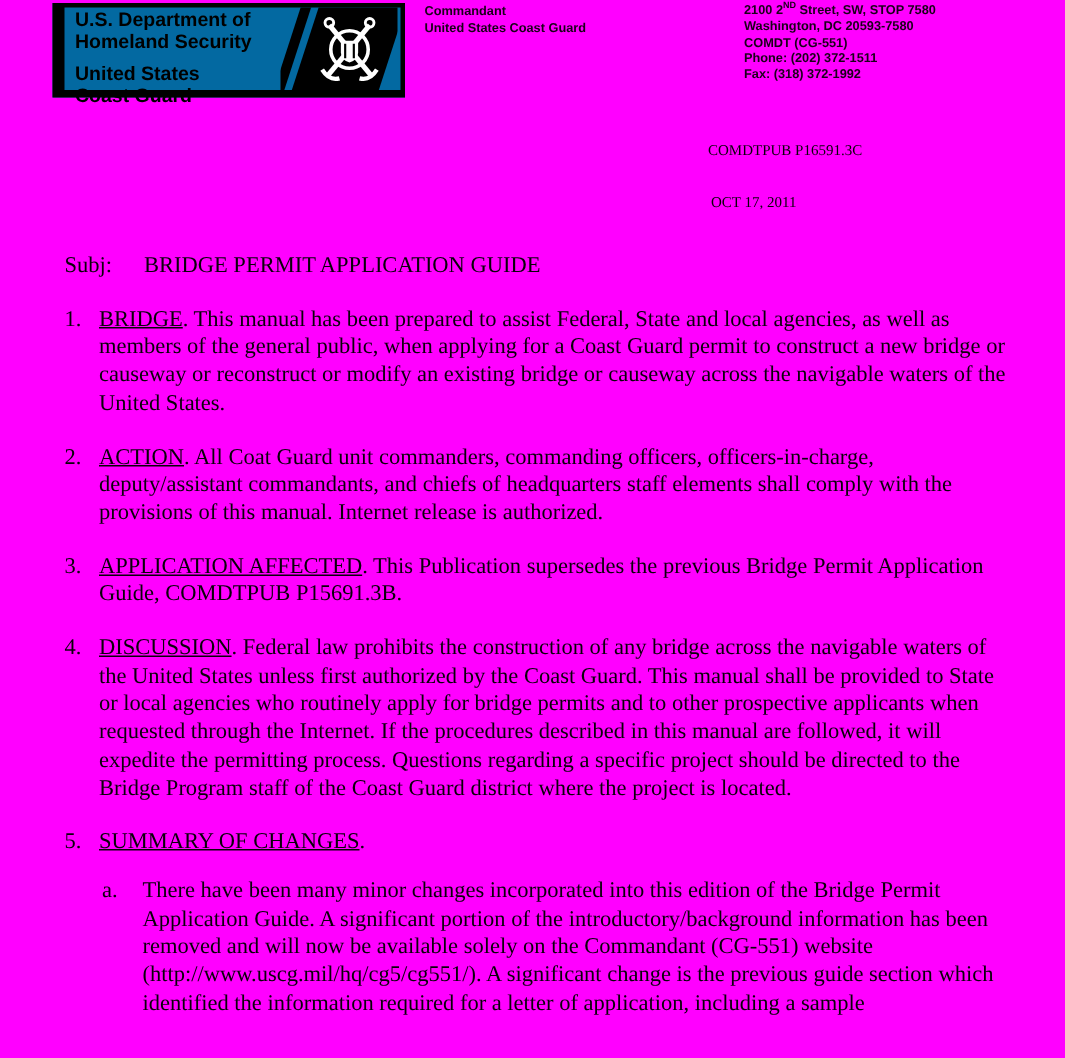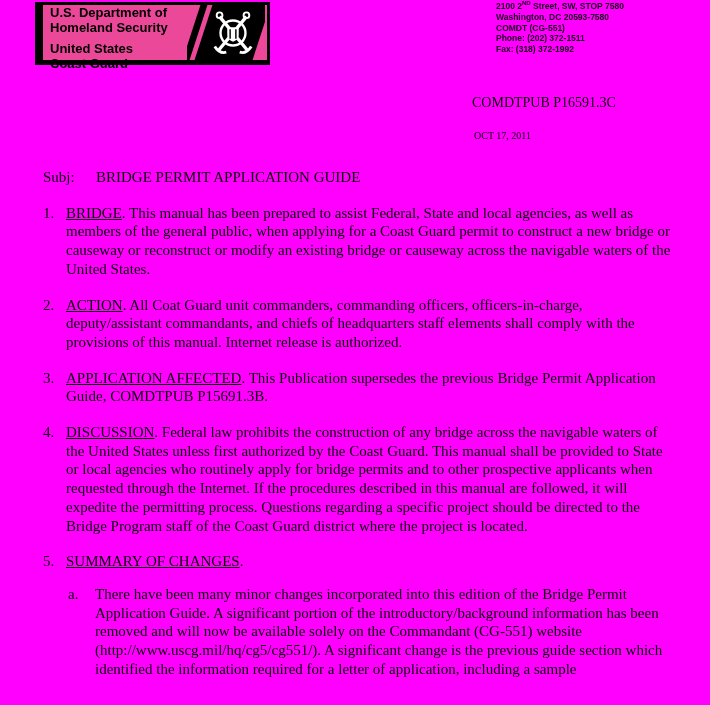--- a/index.html
+++ b/index.html
@@ -4,21 +4,21 @@
 <style>
   html,body{margin:0;padding:0;}
   .page{
     position:relative;width:710px;height:705px;
     background:#ff00ff;overflow:hidden;
     font-family:"Liberation Serif",serif;color:#0a000a;
   }
   
   .logo-box{
     position:absolute;left:35px;top:2px;width:224px;height:55px;
-    background:#ec4899;
+    background:#0369a1;
     border-top:3px solid #000;border-right:3px solid #000;
     border-bottom:5px solid #000;border-left:8px solid #000;
   }
   .logo-text{
     position:absolute;left:7px;top:1px;
     font-family:"Liberation Sans",sans-serif;font-weight:bold;
     font-size:13px;line-height:14.5px;color:#000;white-space:nowrap;
   }
   .logo-text .grp2{margin-top:7px;}
   .emblem-wrap{position:absolute;right:2px;top:0;width:78px;height:55px;overflow:hidden;}
@@ -37,21 +37,21 @@
     font-family:"Liberation Sans",sans-serif;font-weight:bold;
     font-size:8.5px;line-height:11px;color:#1a001a;white-space:nowrap;
   }
   .addr-block{
     position:absolute;left:496px;top:1px;
     font-family:"Liberation Sans",sans-serif;font-weight:bold;
     font-size:8.5px;line-height:10.8px;color:#1a001a;white-space:nowrap;
   }
   .addr-block sup{font-size:6px;vertical-align:super;line-height:0;}
   
-  .pubnum{position:absolute;left:472px;top:95px;font-size:14px;white-space:nowrap;}
+  .pubnum{position:absolute;left:472px;top:95px;font-size:10px;white-space:nowrap;}
   .docdate{position:absolute;left:474px;top:130px;font-size:10px;white-space:nowrap;}
   .doc-body{position:absolute;left:43px;top:150px;width:634px;font-size:15px;line-height:18.7px;}
   .title-line{white-space:nowrap;}
   .subj-row{display:flex;margin-top:18px;}
   .subj-label{width:53px;flex:0 0 53px;}
   .para{display:flex;margin-top:17px;}
   .para .num{width:23px;flex:0 0 23px;}
   .para .ptext{width:611px;}
   .hd{text-decoration:underline;}
   .subpara{display:flex;margin-top:14px;margin-left:25px;}
@@ -83,20 +83,24 @@
           <path d="M 88 78 Q 78 94 64 90" stroke-width="6"></path>
           <circle cx="50" cy="50" r="26" stroke-width="5"></circle>
           <path d="M 38 38 h 24 v 16 q 0 10 -12 14 q -12 -4 -12 -14 z" fill="#ffffff" stroke="none"></path>
           <line x1="44" y1="42" x2="44" y2="62" stroke="#000" stroke-width="3"></line>
           <line x1="56" y1="42" x2="56" y2="62" stroke="#000" stroke-width="3"></line>
         </g>
       </svg>
     </div>
   </div>
 
+  <div class="cmd-block">
+    <div>Commandant</div>
+    <div>United States Coast Guard</div>
+  </div>
 
   <div class="addr-block">
     <div><span>2100 2</span><sup>ND</sup><span> Street, SW, STOP 7580</span></div>
     <div>Washington, DC 20593-7580</div>
     <div>COMDT (CG-551)</div>
     <div>Phone: (202) 372-1511</div>
     <div>Fax: (318) 372-1992</div>
   </div>
 
   <div class="pubnum">COMDTPUB P16591.3C</div>

